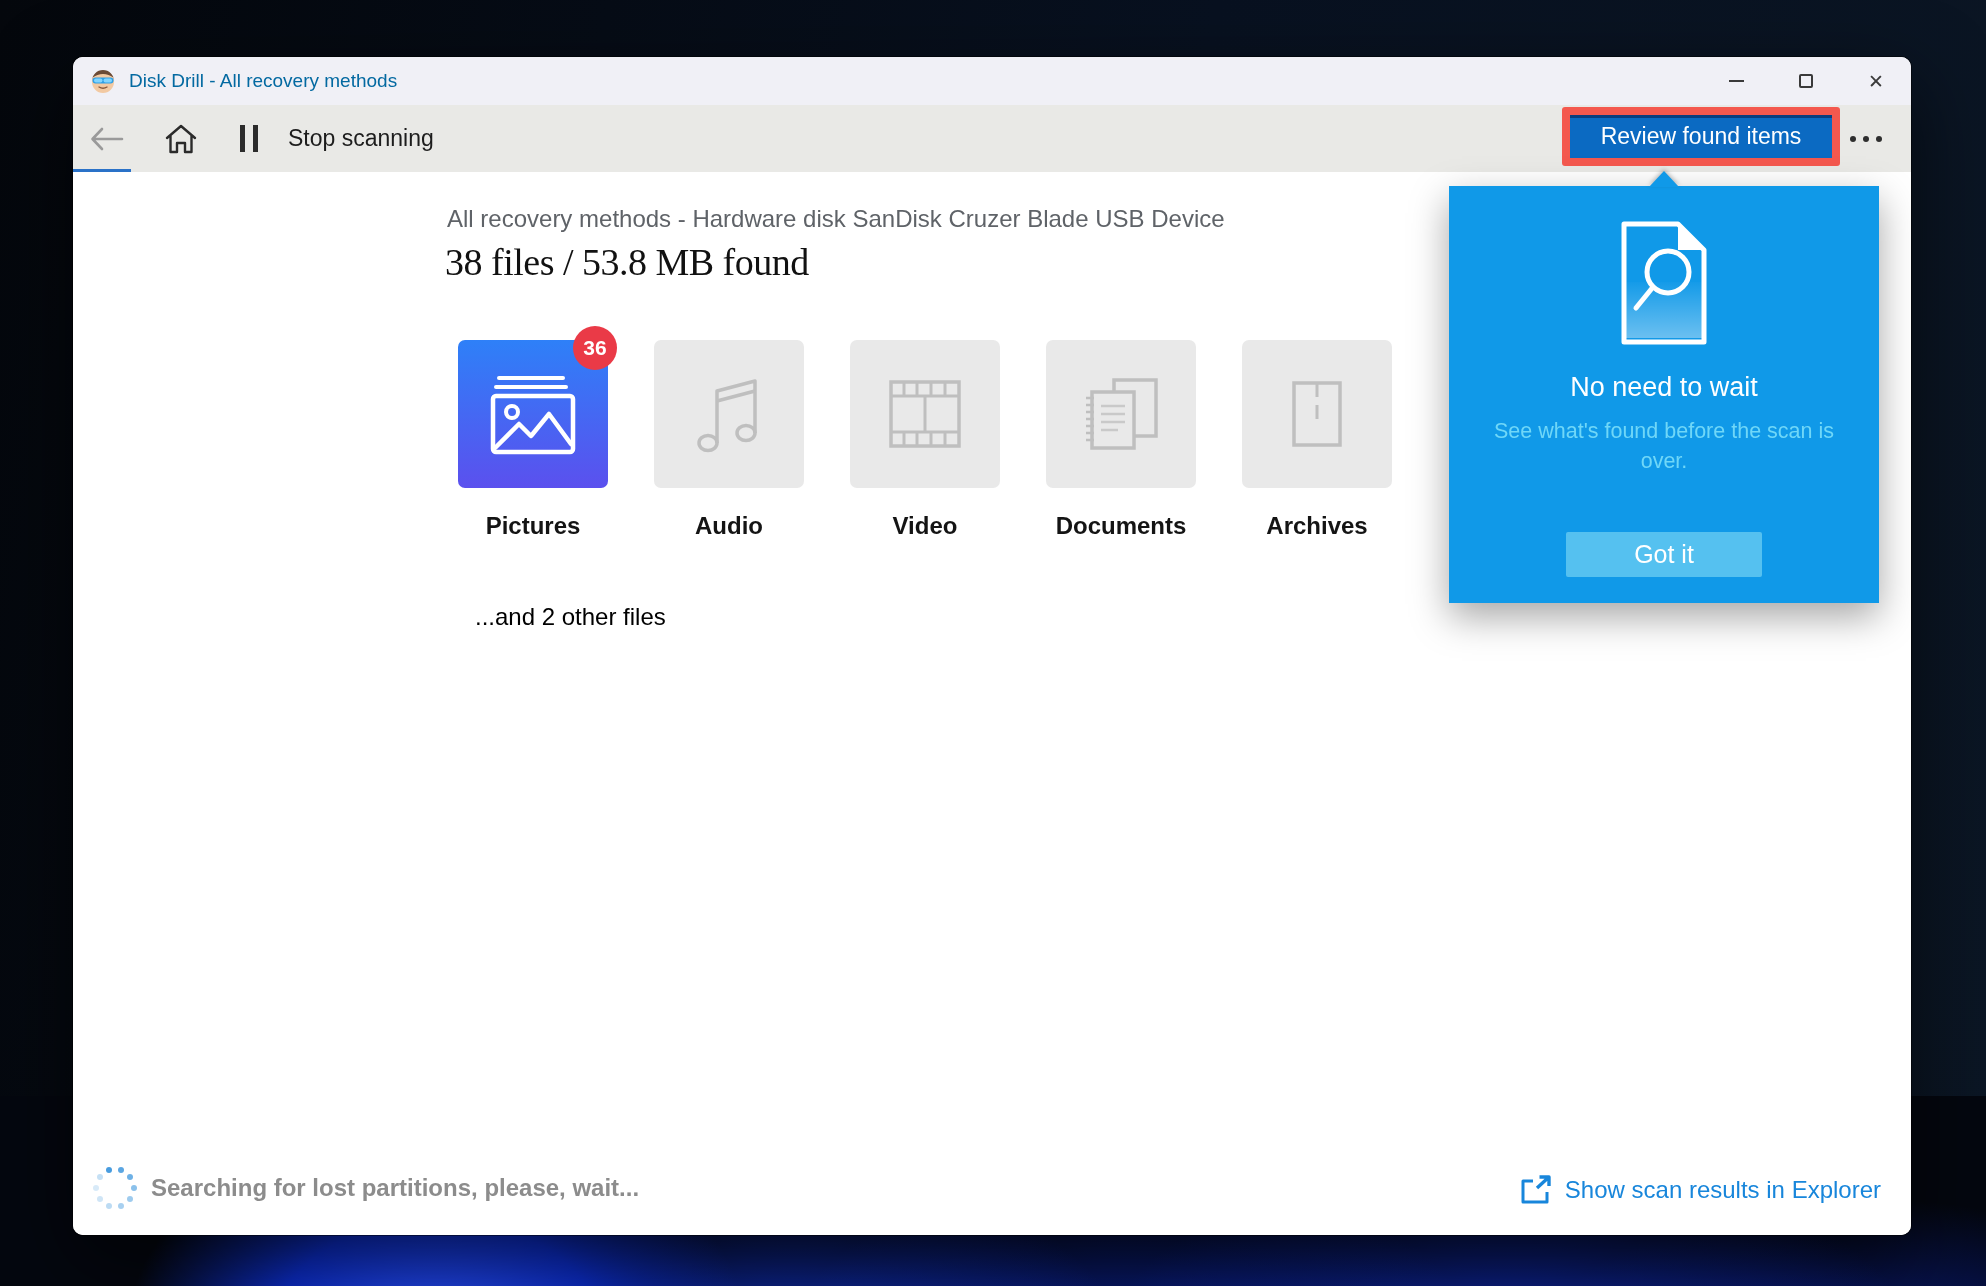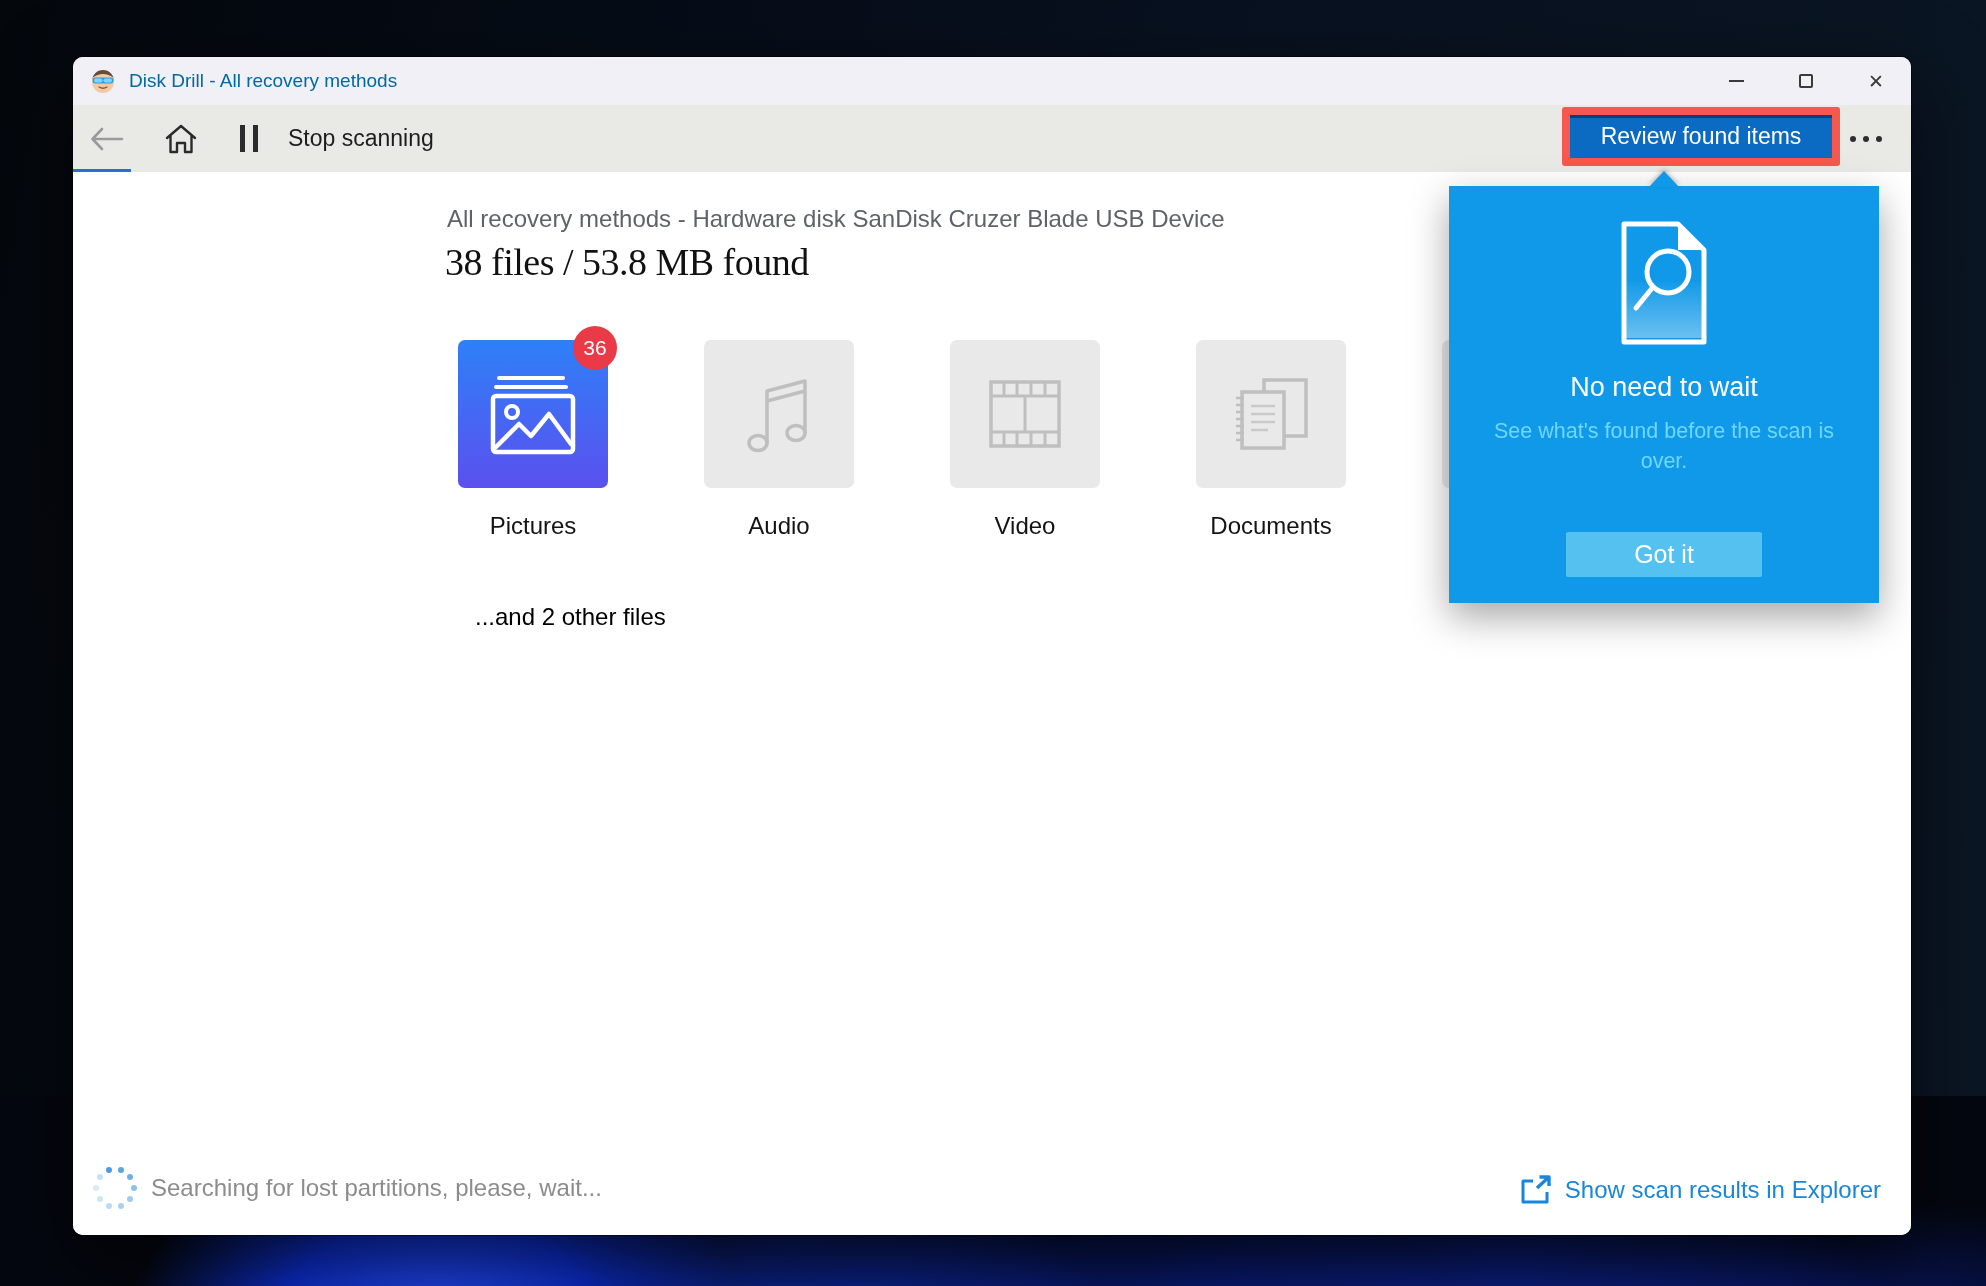--- a/index.html
+++ b/index.html
@@ -65,21 +65,21 @@
   }
   .more-btn { position:absolute; right:14px; top:48px; width:62px; height:67px;
     display:flex; align-items:center; justify-content:center; gap:7px; }
   .more-dot { width:6px; height:6px; border-radius:50%; background:#2e2e2e; }
 
   
   .content { position:absolute; left:0; top:115px; right:0; bottom:0; background:#ffffff; }
   .scan-subtitle { position:absolute; left:374px; top:33px; font-size:24px; color:#5f6368; }
   .scan-heading  { position:absolute; left:372px; top:68px; font-size:38px; color:#111111; letter-spacing:-0.5px;font-family:Liberation Serif, serif; }
 
-  .tiles { position:absolute; left:385px; top:168px; display:flex; gap:96px; }
+  .tiles { position:absolute; left:385px; top:168px; display:flex; gap:46px;font-weight:bold; }
   .tile-wrap { width:150px; display:flex; flex-direction:column; align-items:center; }
   .tile {
     position:relative; width:150px; height:148px; border-radius:7px; background:#e9e9e9;
     display:flex; align-items:center; justify-content:center;
   }
   .tile.active { background:linear-gradient(180deg,#2e80f8 0%, #5b50ee 100%); }
   .tile-label { margin-top:24px; font-size:24px; color:#141414; white-space:nowrap; }
   .badge {
     position:absolute; top:-14px; right:-9px; width:44px; height:44px; border-radius:50%;
     background:#ea3a47; color:#ffffff; font-size:21px; display:flex; align-items:center; justify-content:center;
@@ -111,21 +111,21 @@
     position:absolute; left:50%; transform:translateX(-50%); top:346px;
     width:196px; height:45px; background:#55c1f0; border:none; border-radius:2px;
     color:#ffffff; font-size:25px; font-family:inherit; cursor:pointer;
     display:flex; align-items:center; justify-content:center;
   }
 
   
   .status-left { position:absolute; left:20px; bottom:24px; height:46px; display:flex; align-items:center; }
   .spinner { position:relative; width:44px; height:44px; flex:0 0 auto; }
   .spinner span { position:absolute; width:6px; height:6px; border-radius:50%; background:#3e97dd; }
-  .status-text { margin-left:14px; font-size:24px; color:#8c8c8c; }
+  .status-text { margin-left:14px; font-size:24px; color:#8c8c8c;font-weight:bold; }
   .status-right {
     position:absolute; right:30px; bottom:30px; display:flex; align-items:center; gap:13px; cursor:pointer;
   }
   .explorer-link { font-size:24px; color:#1886db; white-space:nowrap; }
 </style>
 </head>
 <body>
 
 <div class="stage">
   <div class="bloom"></div>

